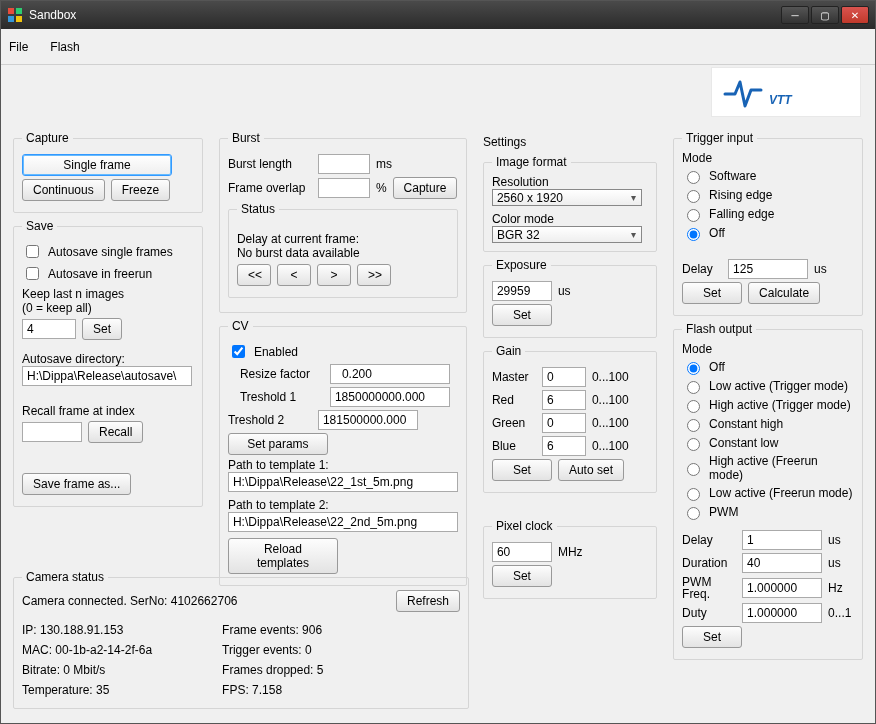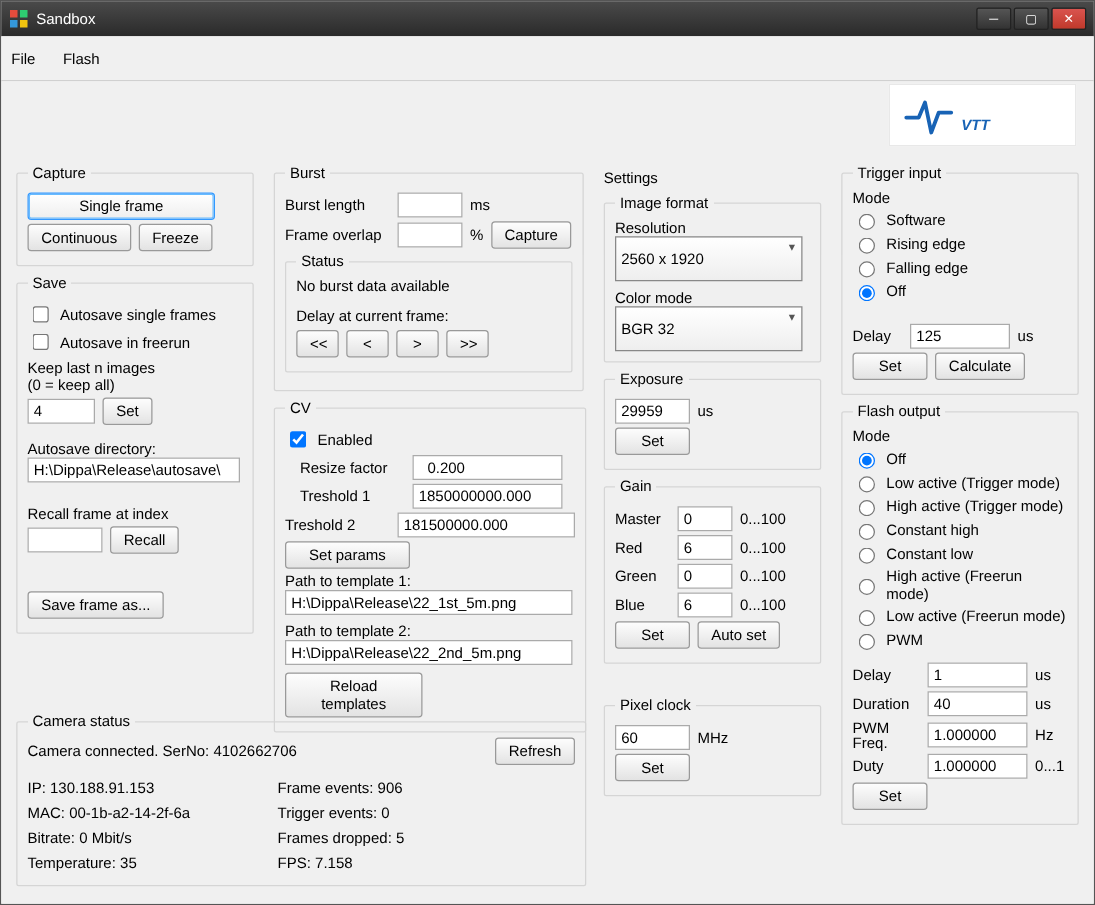--- a/index.html
+++ b/index.html
@@ -32,21 +32,21 @@
   .sel { border:1px solid #888; background:linear-gradient(#fff,#eee); height:22px; padding:1px 4px; width:150px;}
   .row { display:flex; align-items:center; gap:6px; margin:3px 0;}
   .row .lab { width:84px;}
   .chk { width:13px; height:13px;}
   .rad { width:13px; height:13px;}
   .status-cols { display:flex; gap:70px; margin-top:8px;}
   .status-cols div { line-height:20px;}
 
   .icon16 { width:16px; height:16px; display:inline-block;}
 
-  select { appearance:none; -webkit-appearance:none; background:linear-gradient(#fff,#eee); border:1px solid #888; height:36px; padding:1px 4px; width:150px; position:relative;}
+  select { appearance:none; -webkit-appearance:none; background:linear-gradient(#fff,#eee); border:1px solid #888; height:17px; padding:1px 4px; width:150px; position:relative;}
   .selwrap { position:relative; display:inline-block;}
   .selwrap::after { content:"▾"; position:absolute; right:6px; top:3px; pointer-events:none; font-size:10px; color:#555;}
 </style>
 </head>
 <body>
 
 <div class="window">
   <div class="titlebar">
     <div class="title">
       <span class="icon16">
@@ -131,22 +131,22 @@
             <span>ms</span>
           </div>
           <div class="row">
             <span class="lab">Frame overlap</span>
             <input class="txt" style="width: 52px;">
             <span>%</span>
             <button class="btn">Capture</button>
           </div>
           <fieldset>
             <legend>Status</legend>
+            <div style="margin-top:10px">Delay at current frame:</div>
             <div>No burst data available</div>
-            <div style="margin-top:10px">Delay at current frame:</div>
             <div class="row" style="margin-top:4px">
               <button class="btn" style="width:34px">&lt;&lt;</button>
               <button class="btn" style="width:34px">&lt;</button>
               <button class="btn" style="width:34px">&gt;</button>
               <button class="btn" style="width:34px">&gt;&gt;</button>
             </div>
           </fieldset>
         </fieldset>
 
         <fieldset>
@@ -158,21 +158,21 @@
           <div class="row" style="margin-left:12px">
               <span class="lab">Resize factor</span>
               <input class="txt" style="width: 120px; padding-left: 11px;" value="0.200">
             </div>
           <div class="row" style="margin-left:12px">
               <span class="lab">Treshold 1</span>
               <input class="txt" style="width: 120px;" value="1850000000.000">
             </div>
           <div class="row" style="">
               <span class="lab">Treshold 2</span>
-              <input class="txt" style="width: 142px;" value="181500000.000">
+              <input class="txt" style="width: 100px;" value="181500000.000">
             </div>
           <div class="row">
               <button class="btn" style="width:100px">Set params</button>
             </div>
           <div>Path to template 1:</div>
           <input class="txt" style="width: 230px;" value="H:\Dippa\Release\22_1st_5m.png">
           <div style="margin-top:6px">Path to template 2:</div>
           <input class="txt" style="width: 230px;" value="H:\Dippa\Release\22_2nd_5m.png">
           <div class="row" style="margin-top:6px">
               <button class="btn" style="width:110px">Reload templates</button>

